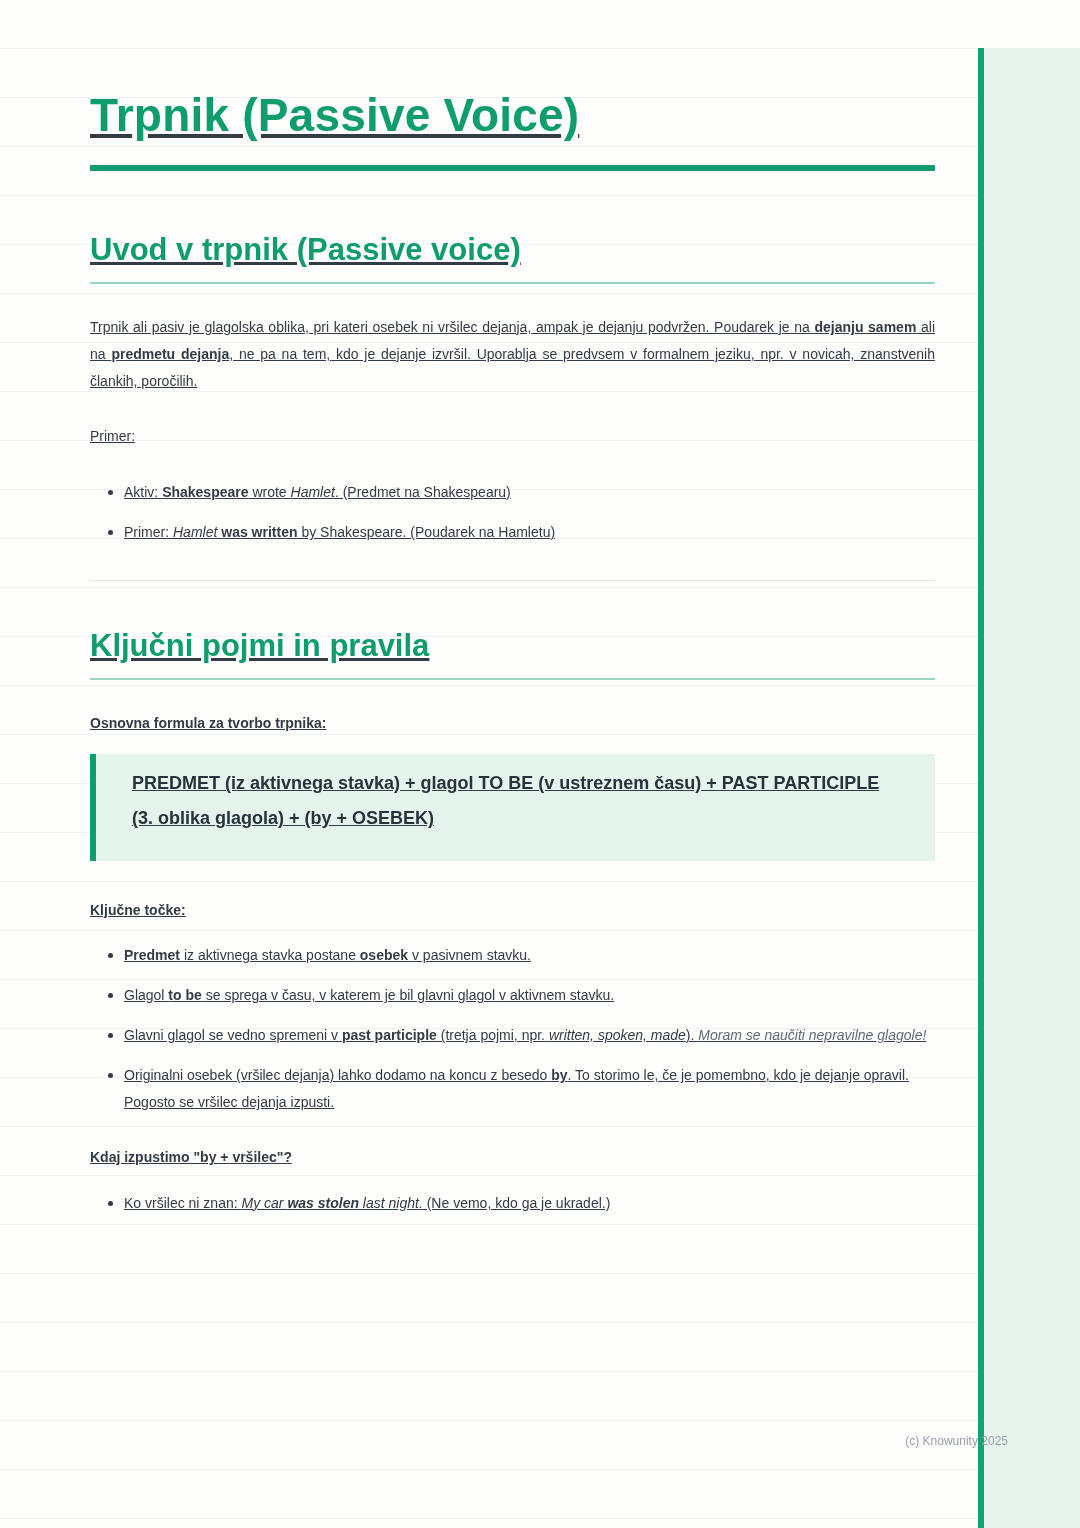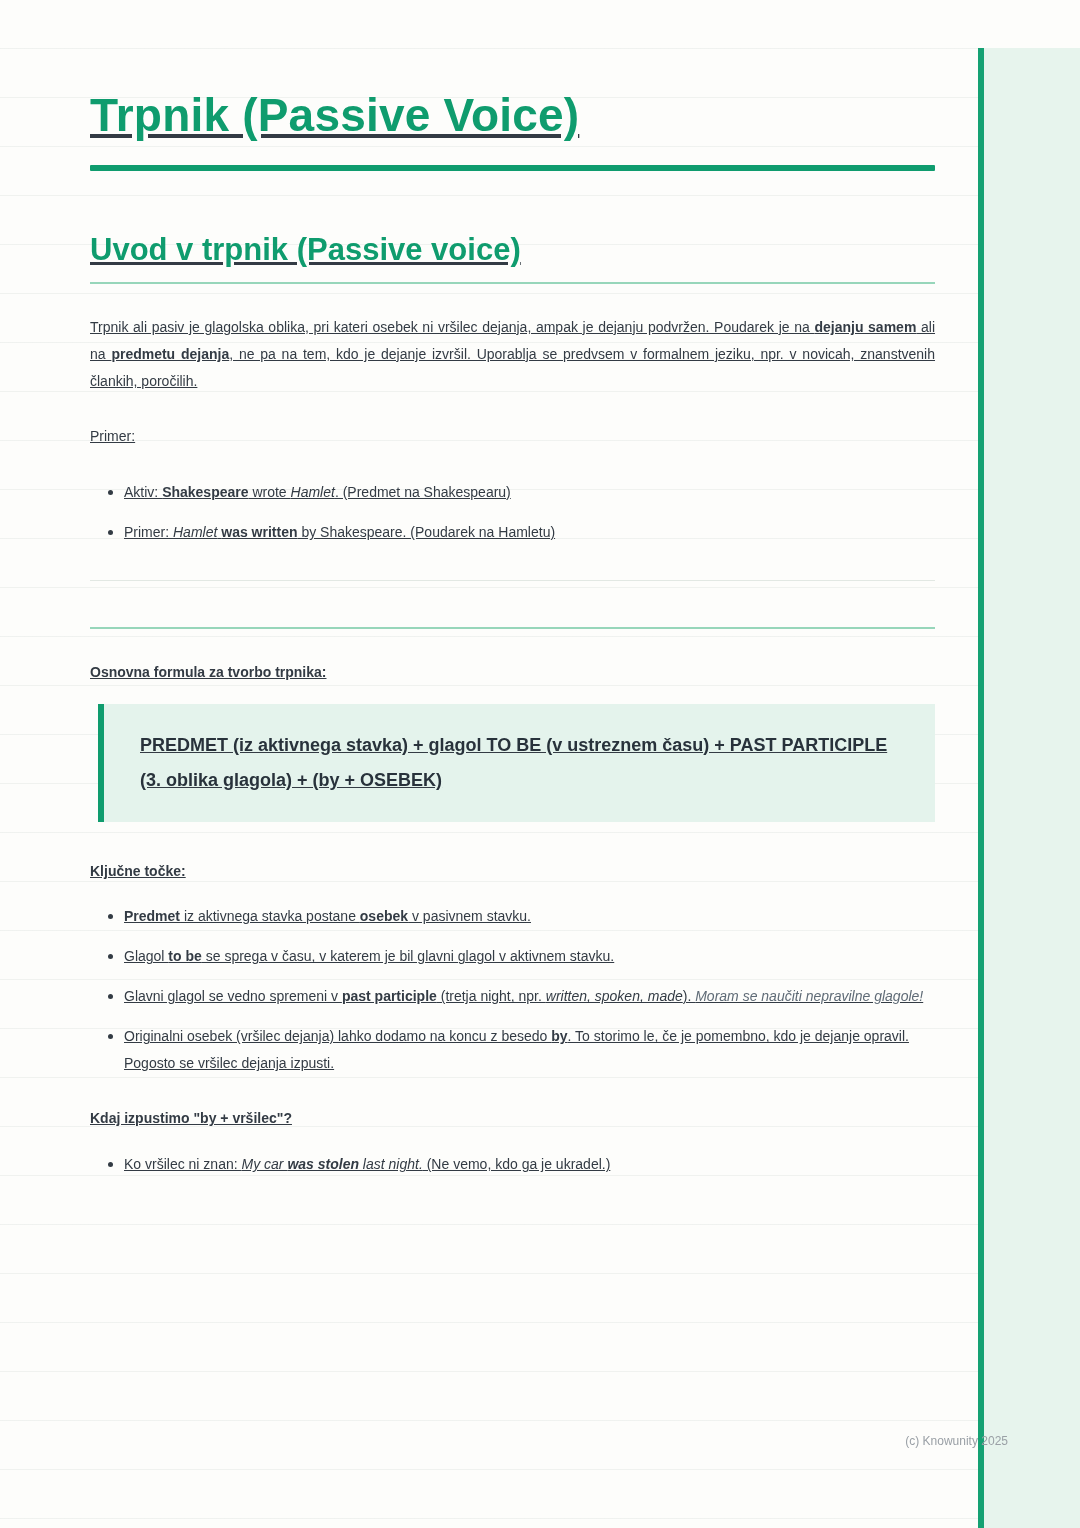--- a/index.html
+++ b/index.html
@@ -82,22 +82,22 @@
   li { margin-bottom: 12px; }
   li::marker { color: #333b44; font-size: 15px; }
   .divider {
     border: none;
     border-top: 1px solid #e2e8e3;
     margin: 34px 0 46px 0;
   }
   .callout {
     background: #e4f3ec;
     border-left: 6px solid #0f9c6e;
-    padding: 24px 30px 24px 36px;
-    margin: 4px 0 36px 8px;
+    padding: 12px 30px 24px 36px;
+    margin: 4px 0 36px 0;
   }
   .callout p {
     font-size: 18px;
     font-weight: 700;
     line-height: 1.95;
     color: #28323b;
   }
   .b { font-weight: 700; }
   .i { font-style: italic; }
   .muted { color: #5f6b76; }
@@ -132,34 +132,35 @@
 
       <ul>
         <li><span>Aktiv: </span><span class="b">Shakespeare</span><span> wrote </span><span class="i">Hamlet</span><span>. (Predmet na Shakespearu)</span></li>
         <li><span>Primer: </span><span class="i">Hamlet</span><span> </span><span class="b">was written</span><span> by Shakespeare. (Poudarek na Hamletu)</span></li>
       </ul>
     </section>
 
     <hr class="divider">
 
     <section>
+      <h2>Ključni pojmi in pravila</h2>
       <div class="h2-rule"></div>
 
       <p class="label">Osnovna formula za tvorbo trpnika:</p>
 
       <div class="callout">
         <p>PREDMET (iz aktivnega stavka) + glagol TO BE (v ustreznem času) + PAST PARTICIPLE (3. oblika glagola) + (by + OSEBEK)</p>
       </div>
 
       <p class="label">Ključne točke:</p>
 
       <ul>
         <li><span class="b">Predmet</span><span> iz aktivnega stavka postane </span><span class="b">osebek</span><span> v pasivnem stavku.</span></li>
         <li><span>Glagol </span><span class="b">to be</span><span> se sprega v času, v katerem je bil glavni glagol v aktivnem stavku.</span></li>
-        <li><span>Glavni glagol se vedno spremeni v </span><span class="b">past participle</span><span> (tretja night, npr. </span><span class="i">written, spoken, made</span><span>). </span><span class="i muted">Moram se naučiti nepravilne glagole!</span></li>
+        <li><span>Glavni glagol se vedno spremeni v </span><span class="b">past participle</span><span> (tretja pojmi, npr. </span><span class="i">written, spoken, made</span><span>). </span><span class="i muted">Moram se naučiti nepravilne glagole!</span></li>
         <li><span>Originalni osebek (vršilec dejanja) lahko dodamo na koncu z besedo </span><span class="b">by</span><span>. To storimo le, če je pomembno, kdo je dejanje opravil. Pogosto se vršilec dejanja izpusti.</span></li>
       </ul>
 
       <p class="label">Kdaj izpustimo "by + vršilec"?</p>
 
       <ul>
         <li><span>Ko vršilec ni znan: </span><span class="i">My car </span><span class="b i">was stolen</span><span class="i"> last night.</span><span> (Ne vemo, kdo ga je ukradel.)</span></li>
       </ul>
     </section>
 

